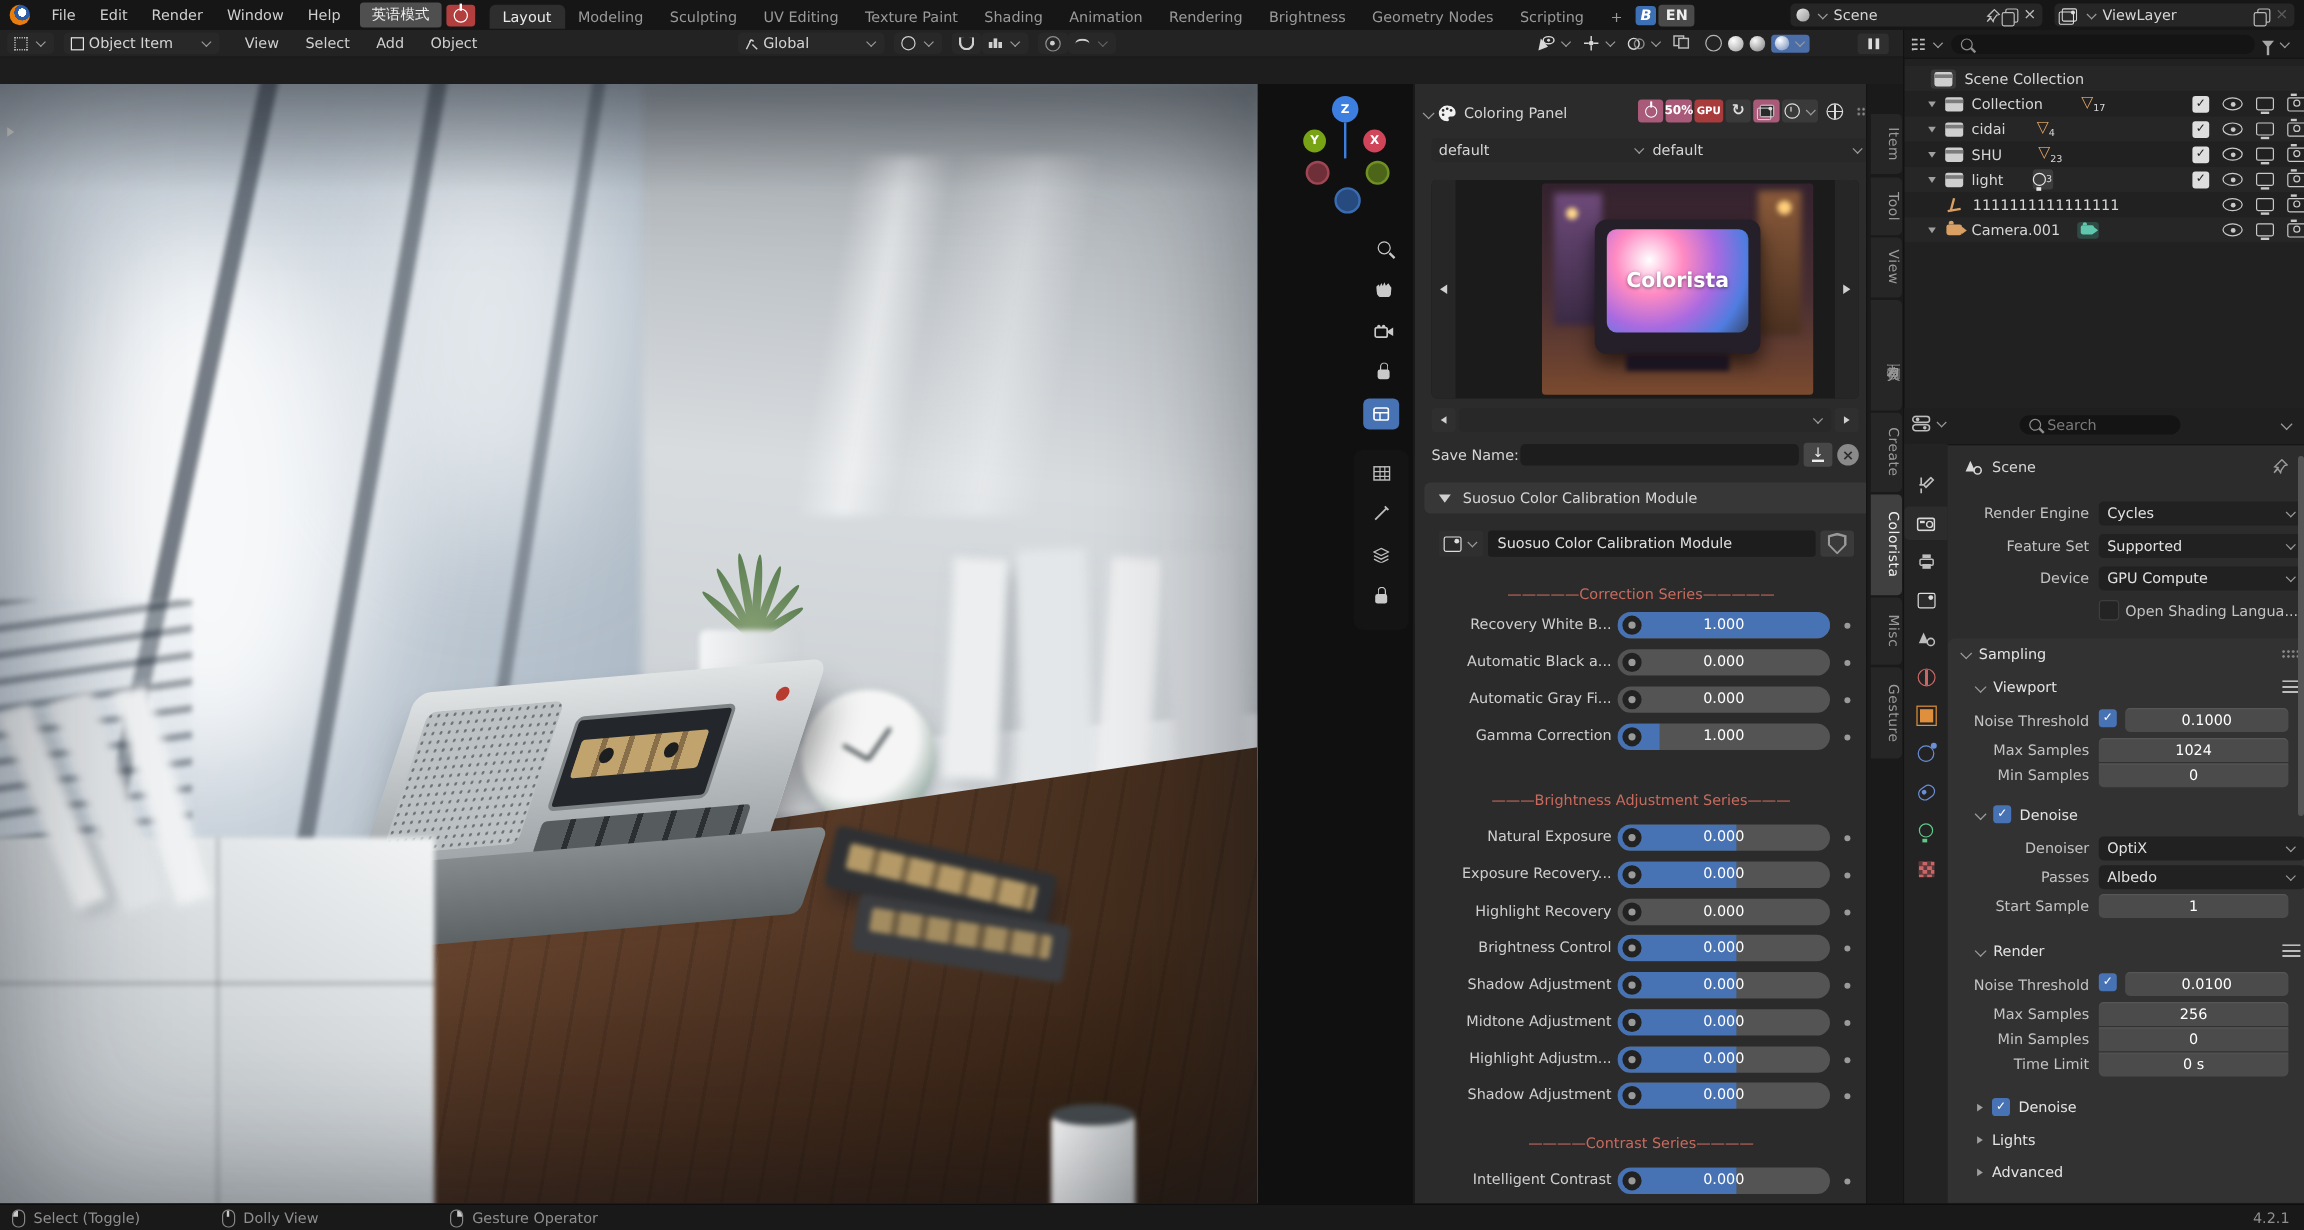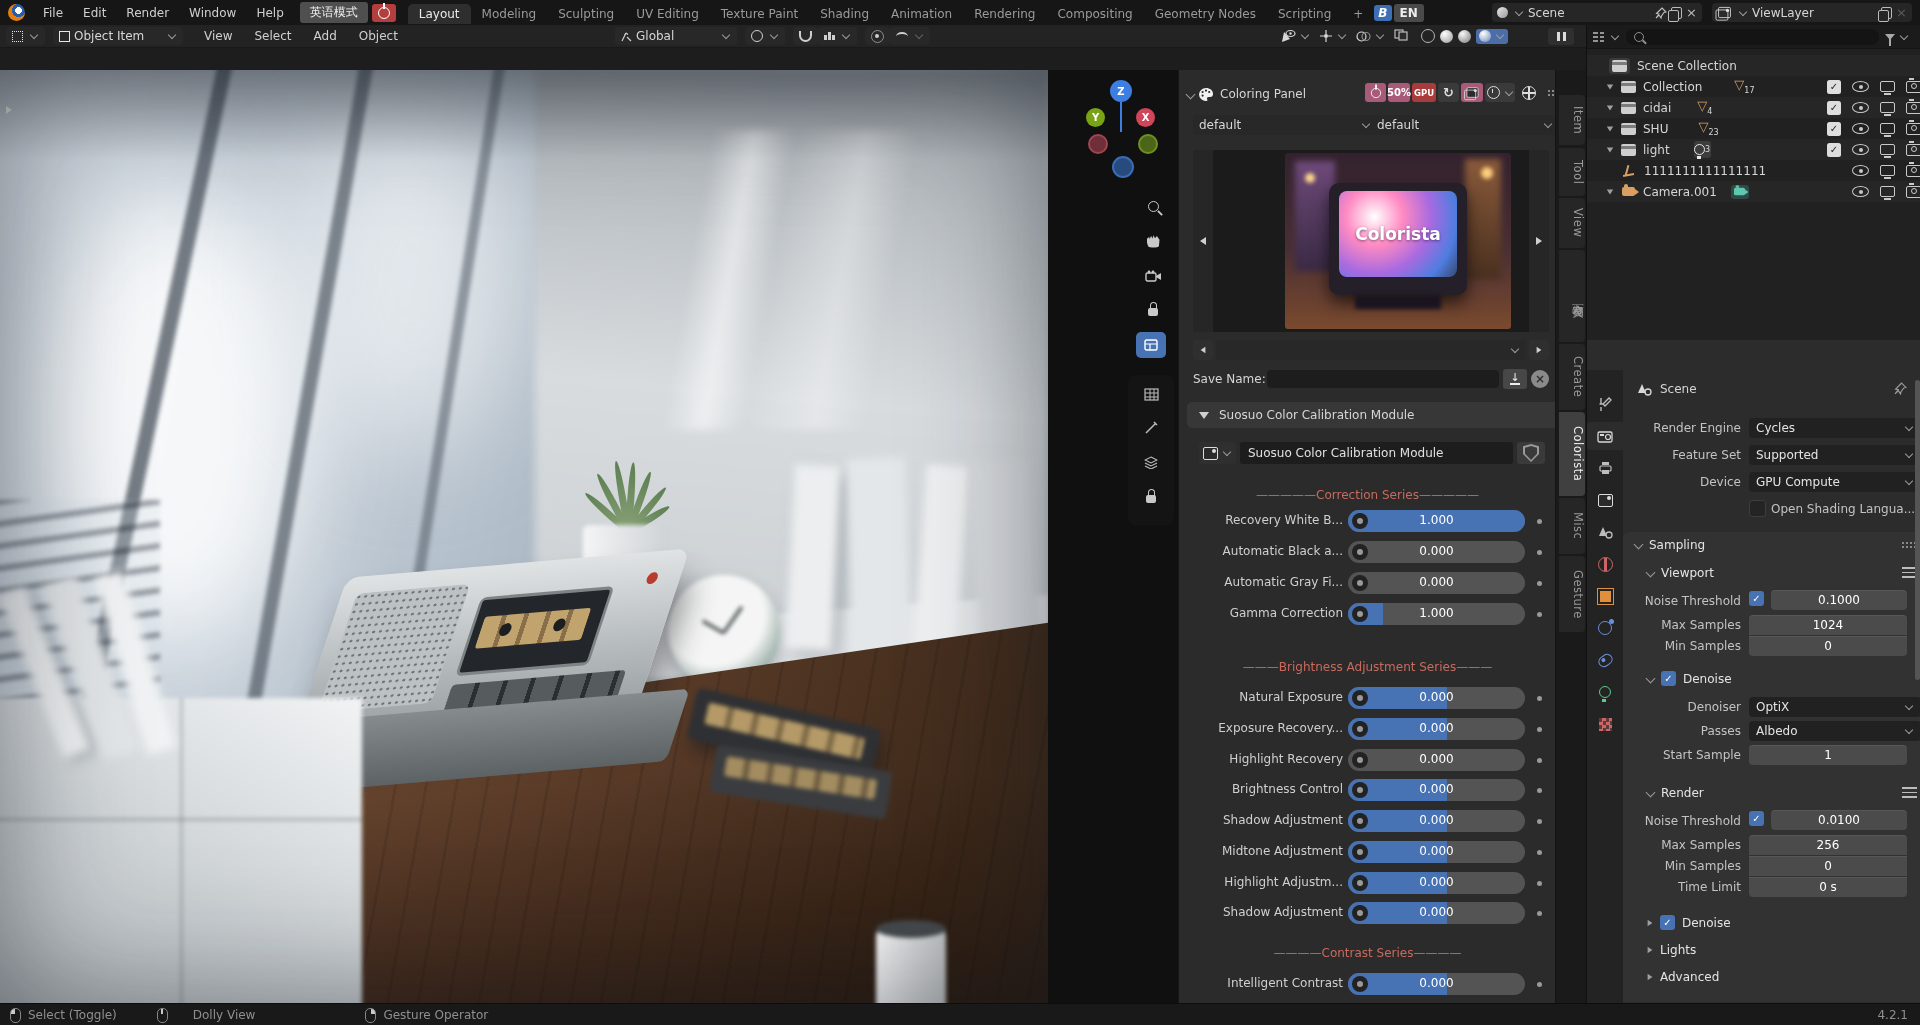--- a/index.html
+++ b/index.html
@@ -165,21 +165,21 @@
       </span>
     <span style="width:12px"></span>
     <span class="ws-tab active">Layout</span>
     <span class="ws-tab">Modeling</span>
     <span class="ws-tab">Sculpting</span>
     <span class="ws-tab">UV Editing</span>
     <span class="ws-tab">Texture Paint</span>
     <span class="ws-tab">Shading</span>
     <span class="ws-tab">Animation</span>
     <span class="ws-tab">Rendering</span>
-    <span class="ws-tab">Compositing</span>
+    <span class="ws-tab">Brightness</span>
     <span class="ws-tab">Geometry Nodes</span>
     <span class="ws-tab">Scripting</span>
     <span class="ws-tab">+</span>
     <span class="kmbadge">B</span>
     <span class="enbadge">EN</span>
     <span style="flex:1"></span>
     <span class="selector" style="width:200px;margin-right:10px">
       <span class="ball" style="width:11px;height:11px;background:linear-gradient(135deg,#e8e8e8,#9a9a9a)"></span>
       <i class="chev s"></i>
       <span style="flex:1">Scene</span>
@@ -778,20 +778,36 @@
         </span>
       <span class="row" style="position:absolute;left:265px;gap:11px">
         <i class="i-eye"></i>
         <i class="i-mon"></i>
         <i class="i-cam"></i>
       </span>
     </div>
   </div>
 
   <div id="props" class="abs">
+    <div id="propshead">
+      <span class="row" style="position:absolute;left:6px;top:6px;gap:2px">
+        <svg width="16" height="14" viewBox="0 0 16 14">
+            <rect x="1" y="1" width="14" height="5" rx="2.5" fill="none" stroke="#bdbdbd" stroke-width="1.3"></rect>
+            <rect x="1" y="8" width="14" height="5" rx="2.5" fill="none" stroke="#bdbdbd" stroke-width="1.3"></rect>
+            <circle cx="5" cy="3.5" r="1.5" fill="#bdbdbd"></circle>
+            <circle cx="11" cy="10.5" r="1.5" fill="#bdbdbd"></circle>
+          </svg>
+          <i class="chev s"></i>
+      </span>
+      <span class="searchbox" style="position:absolute;left:96px;top:6px;width:118px">
+        <i class="i-mag"></i>
+        <span>Search</span>
+      </span>
+      <i class="chev" style="position:absolute;right:10px;top:10px"></i>
+    </div>
     <div id="ptabs">
       <span class="ptab" style="top:20px">
         <svg width="15" height="15" viewBox="0 0 15 15">
             <path d="M3 1v6M3 10v4M1.5 7h3M11 1l2 2-6 6-2-2z" stroke="#bdbdbd" stroke-width="1.4" fill="none"></path>
           </svg>
       </span>
       <span class="ptab active" style="top:52px">
         <svg width="16" height="13" viewBox="0 0 16 13">
             <rect x="1" y="2" width="14" height="10" rx="1.5" fill="none" stroke="#d8d8d8" stroke-width="1.3"></rect>
             <circle cx="11" cy="7" r="2.5" fill="none" stroke="#d8d8d8" stroke-width="1.2"></circle>
@@ -936,21 +952,21 @@
       </div>
     </div>
     <div class="scrollbar" style="top:40px;height:300px"></div>
   </div>
 
   <div id="statusbar" class="abs">
     <span class="row" style="margin-left:10px;gap:7px">
       <i class="mouseic left"></i>
       <span>Select (Toggle)</span>
     </span>
-    <span class="row" style="margin-left:40px;gap:25px">
+    <span class="row" style="margin-left:68px;gap:7px">
       <i class="mouseic mid"></i>
       <span>Dolly View</span>
     </span>
     <span class="row" style="margin-left:110px;gap:7px">
       <i class="mouseic right"></i>
       <span>Gesture Operator</span>
     </span>
     <span style="flex:1"></span>
     <span style="margin-right:12px">4.2.1</span>
   </div>

